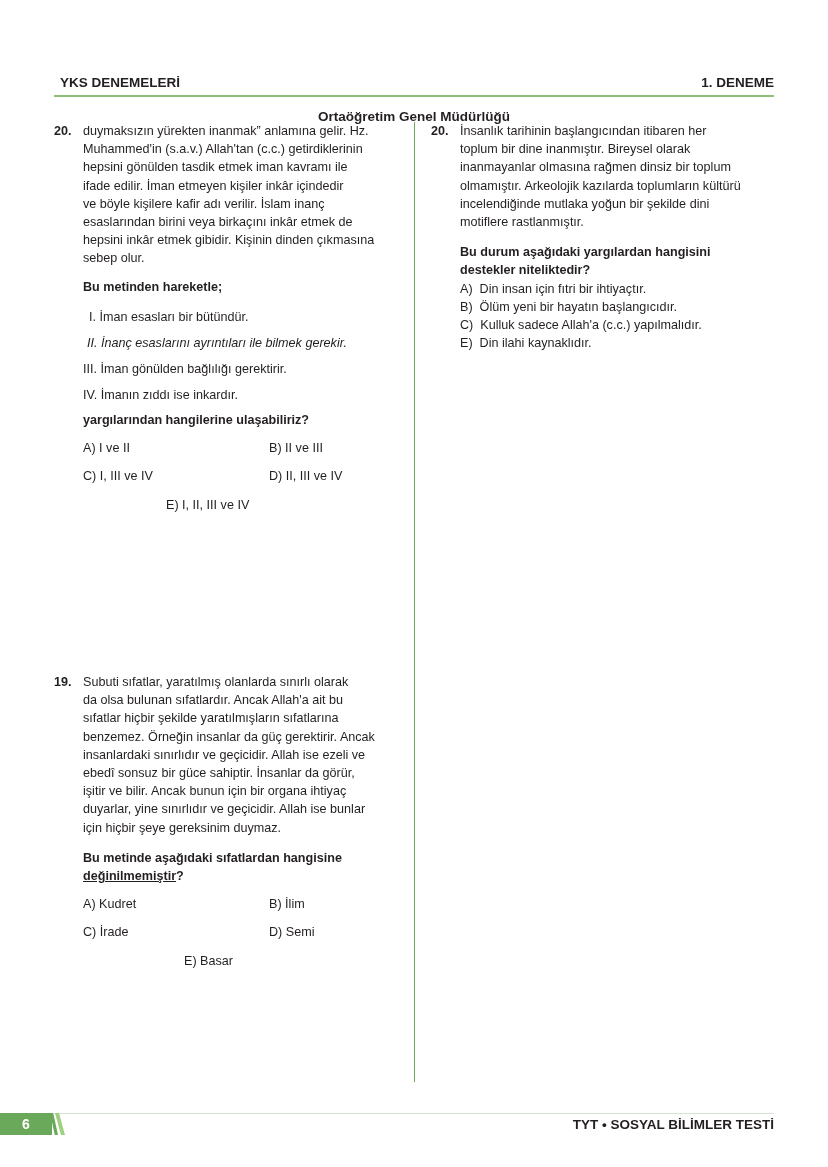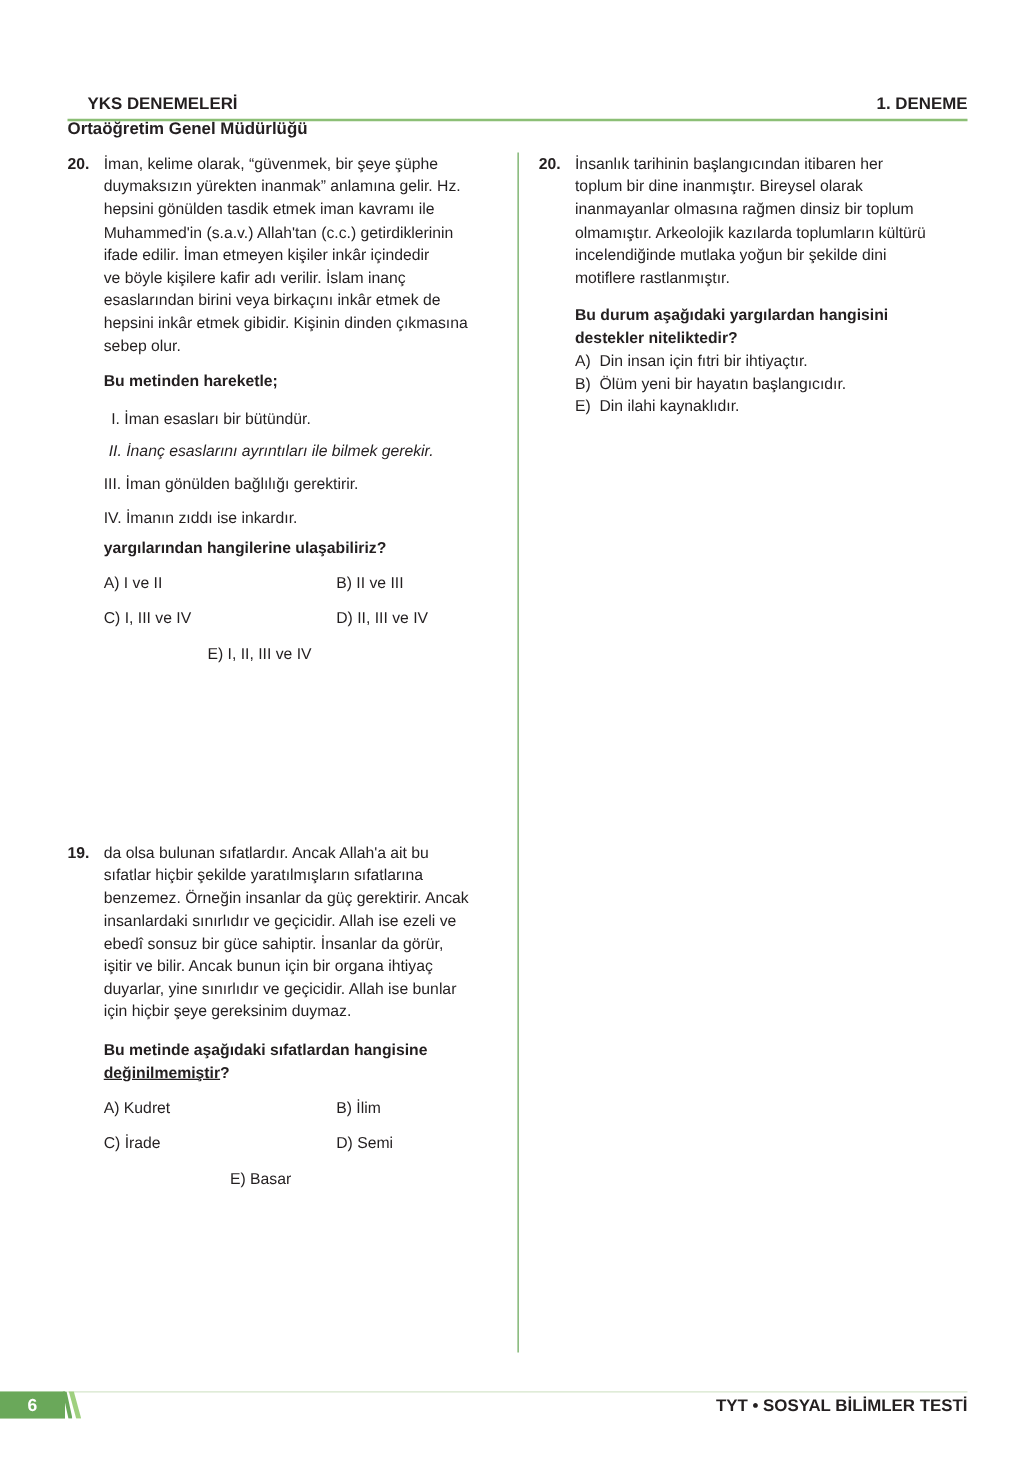--- a/index.html
+++ b/index.html
@@ -1,21 +1,21 @@
 <!DOCTYPE html>
 <html><head>
 <meta charset="utf-8">
 <style>
   html, body { margin:0; padding:0; background:#ffffff; }
   body { width:828px; height:1167px; position:relative; overflow:hidden;
          font-family:"Liberation Sans", sans-serif; color:#231f20; }
   .header { position:absolute; left:54px; right:54px; top:75px; height:20px;
             font-weight:bold; font-size:13.5px; }
-  .header .left { position:absolute; left:16px; top:0; }
-  .header .center { position:absolute; left:0; right:0; text-align:left; top:0;margin-top:20px; }
+  .header .left { position:absolute; left:6px; top:0; }
+  .header .center { position:absolute; left:0; right:0; text-align:center; top:14px;margin-top:20px; }
   .header .right { position:absolute; right:0; top:0; }
   .header-rule { position:absolute; left:54px; right:54px; top:95px; height:2px; background:#8cbf76; }
   .col-divider { position:absolute; left:414px; top:122px; width:1px; height:960px; background:#6aa85a; }
 
   .q { position:absolute; font-size:12.6px; line-height:18.2px; }
   .qnum { position:absolute; left:0; top:0; font-weight:bold; }
   .qbody { position:absolute; left:29px; top:0; right:0; }
   .qbody p { margin:0; }
   .stem { font-weight:bold; margin-top:10px !important; }
   .stmt { margin-top:8px !important; }
@@ -43,24 +43,23 @@
   <span class="left">YKS DENEMELERİ</span>
   <span class="center">Ortaöğretim Genel Müdürlüğü</span>
   <span class="right">1. DENEME</span>
 </div>
 <div class="header-rule"></div>
 <div class="col-divider"></div>
 
 <div class="q" style="left:54px; top:122px; width:350px;">
   <span class="qnum">20.</span>
   <div class="qbody">
-    <p>İman, kelime olarak, “güvenmek, bir şeye şüphe</p>
     <p>duymaksızın yürekten inanmak” anlamına gelir. Hz.</p>
+    <p>Muhammed'in (s.a.v.) Allah'tan (c.c.) getirdiklerinin</p>
     <p>hepsini gönülden tasdik etmek iman kavramı ile</p>
-    <p>Muhammed'in (s.a.v.) Allah'tan (c.c.) getirdiklerinin</p>
     <p>ifade edilir. İman etmeyen kişiler inkâr içindedir</p>
     <p>ve böyle kişilere kafir adı verilir. İslam inanç</p>
     <p>esaslarından birini veya birkaçını inkâr etmek de</p>
     <p>hepsini inkâr etmek gibidir. Kişinin dinden çıkmasına</p>
     <p>sebep olur.</p>
     <p class="stem" style="margin-top:12px;">Bu metinden hareketle;</p>
     <p class="stmt" style="padding-left:6px; margin-top:12px !important;">I. İman esasları bir bütündür.</p>
     <p class="stmt" style="padding-left:4px;font-style:italic;">II. İnanç esaslarını ayrıntıları ile bilmek gerekir.</p>
     <p class="stmt" style="padding-left:0px;">III. İman gönülden bağlılığı gerektirir.</p>
     <p class="stmt" style="padding-left:0px;">IV. İmanın zıddı ise inkardır.</p>
@@ -71,20 +70,21 @@
       <span class="opt" style="left:0; top:28px;">C) I, III ve IV</span>
       <span class="opt" style="left:186px; top:28px;">D) II, III ve IV</span>
       <span class="opt" style="left:83px; top:57px;">E) I, II, III ve IV</span>
     </div>
   </div>
 </div>
 
 <div class="q" style="left:54px; top:673px; width:350px;">
   <span class="qnum">19.</span>
   <div class="qbody">
+    <p>Subuti sıfatlar, yaratılmış olanlarda sınırlı olarak</p>
     <p>da olsa bulunan sıfatlardır. Ancak Allah'a ait bu</p>
     <p>sıfatlar hiçbir şekilde yaratılmışların sıfatlarına</p>
     <p>benzemez. Örneğin insanlar da güç gerektirir. Ancak</p>
     <p>insanlardaki sınırlıdır ve geçicidir. Allah ise ezeli ve</p>
     <p>ebedî sonsuz bir güce sahiptir. İnsanlar da görür,</p>
     <p>işitir ve bilir. Ancak bunun için bir organa ihtiyaç</p>
     <p>duyarlar, yine sınırlıdır ve geçicidir. Allah ise bunlar</p>
     <p>için hiçbir şeye gereksinim duymaz.</p>
     <p class="stem" style="margin-top:12px !important;">Bu metinde aşağıdaki sıfatlardan hangisine</p>
     <p style="font-weight:bold;"><span class="u">değinilmemiştir</span><span>?</span></p>
@@ -105,20 +105,21 @@
     <p>toplum bir dine inanmıştır. Bireysel olarak</p>
     <p>inanmayanlar olmasına rağmen dinsiz bir toplum</p>
     <p>olmamıştır. Arkeolojik kazılarda toplumların kültürü</p>
     <p>incelendiğinde mutlaka yoğun bir şekilde dini</p>
     <p>motiflere rastlanmıştır.</p>
     <p class="stem" style="margin-top:12px !important;">Bu durum aşağıdaki yargılardan hangisini</p>
     <p style="font-weight:bold;">destekler niteliktedir?</p>
     <div class="vlist">
       <p class="vopt" style="white-space:pre;">A)  Din insan için fıtri bir ihtiyaçtır.</p>
       <p class="vopt" style="white-space:pre;">B)  Ölüm yeni bir hayatın başlangıcıdır.</p>
+      <p class="vopt" style="white-space:pre;">C)  Kulluk sadece Allah'a (c.c.) yapılmalıdır.</p>
       <p class="vopt" style="white-space:pre;">E)  Din ilahi kaynaklıdır.</p>
     </div>
   </div>
 </div>
 
 <div class="footer-rule"></div>
 <div class="pagebox">6</div>
 <div class="slash1"></div>
 <div class="slash2"></div>
 <div class="footer-title">TYT • SOSYAL BİLİMLER TESTİ</div>

